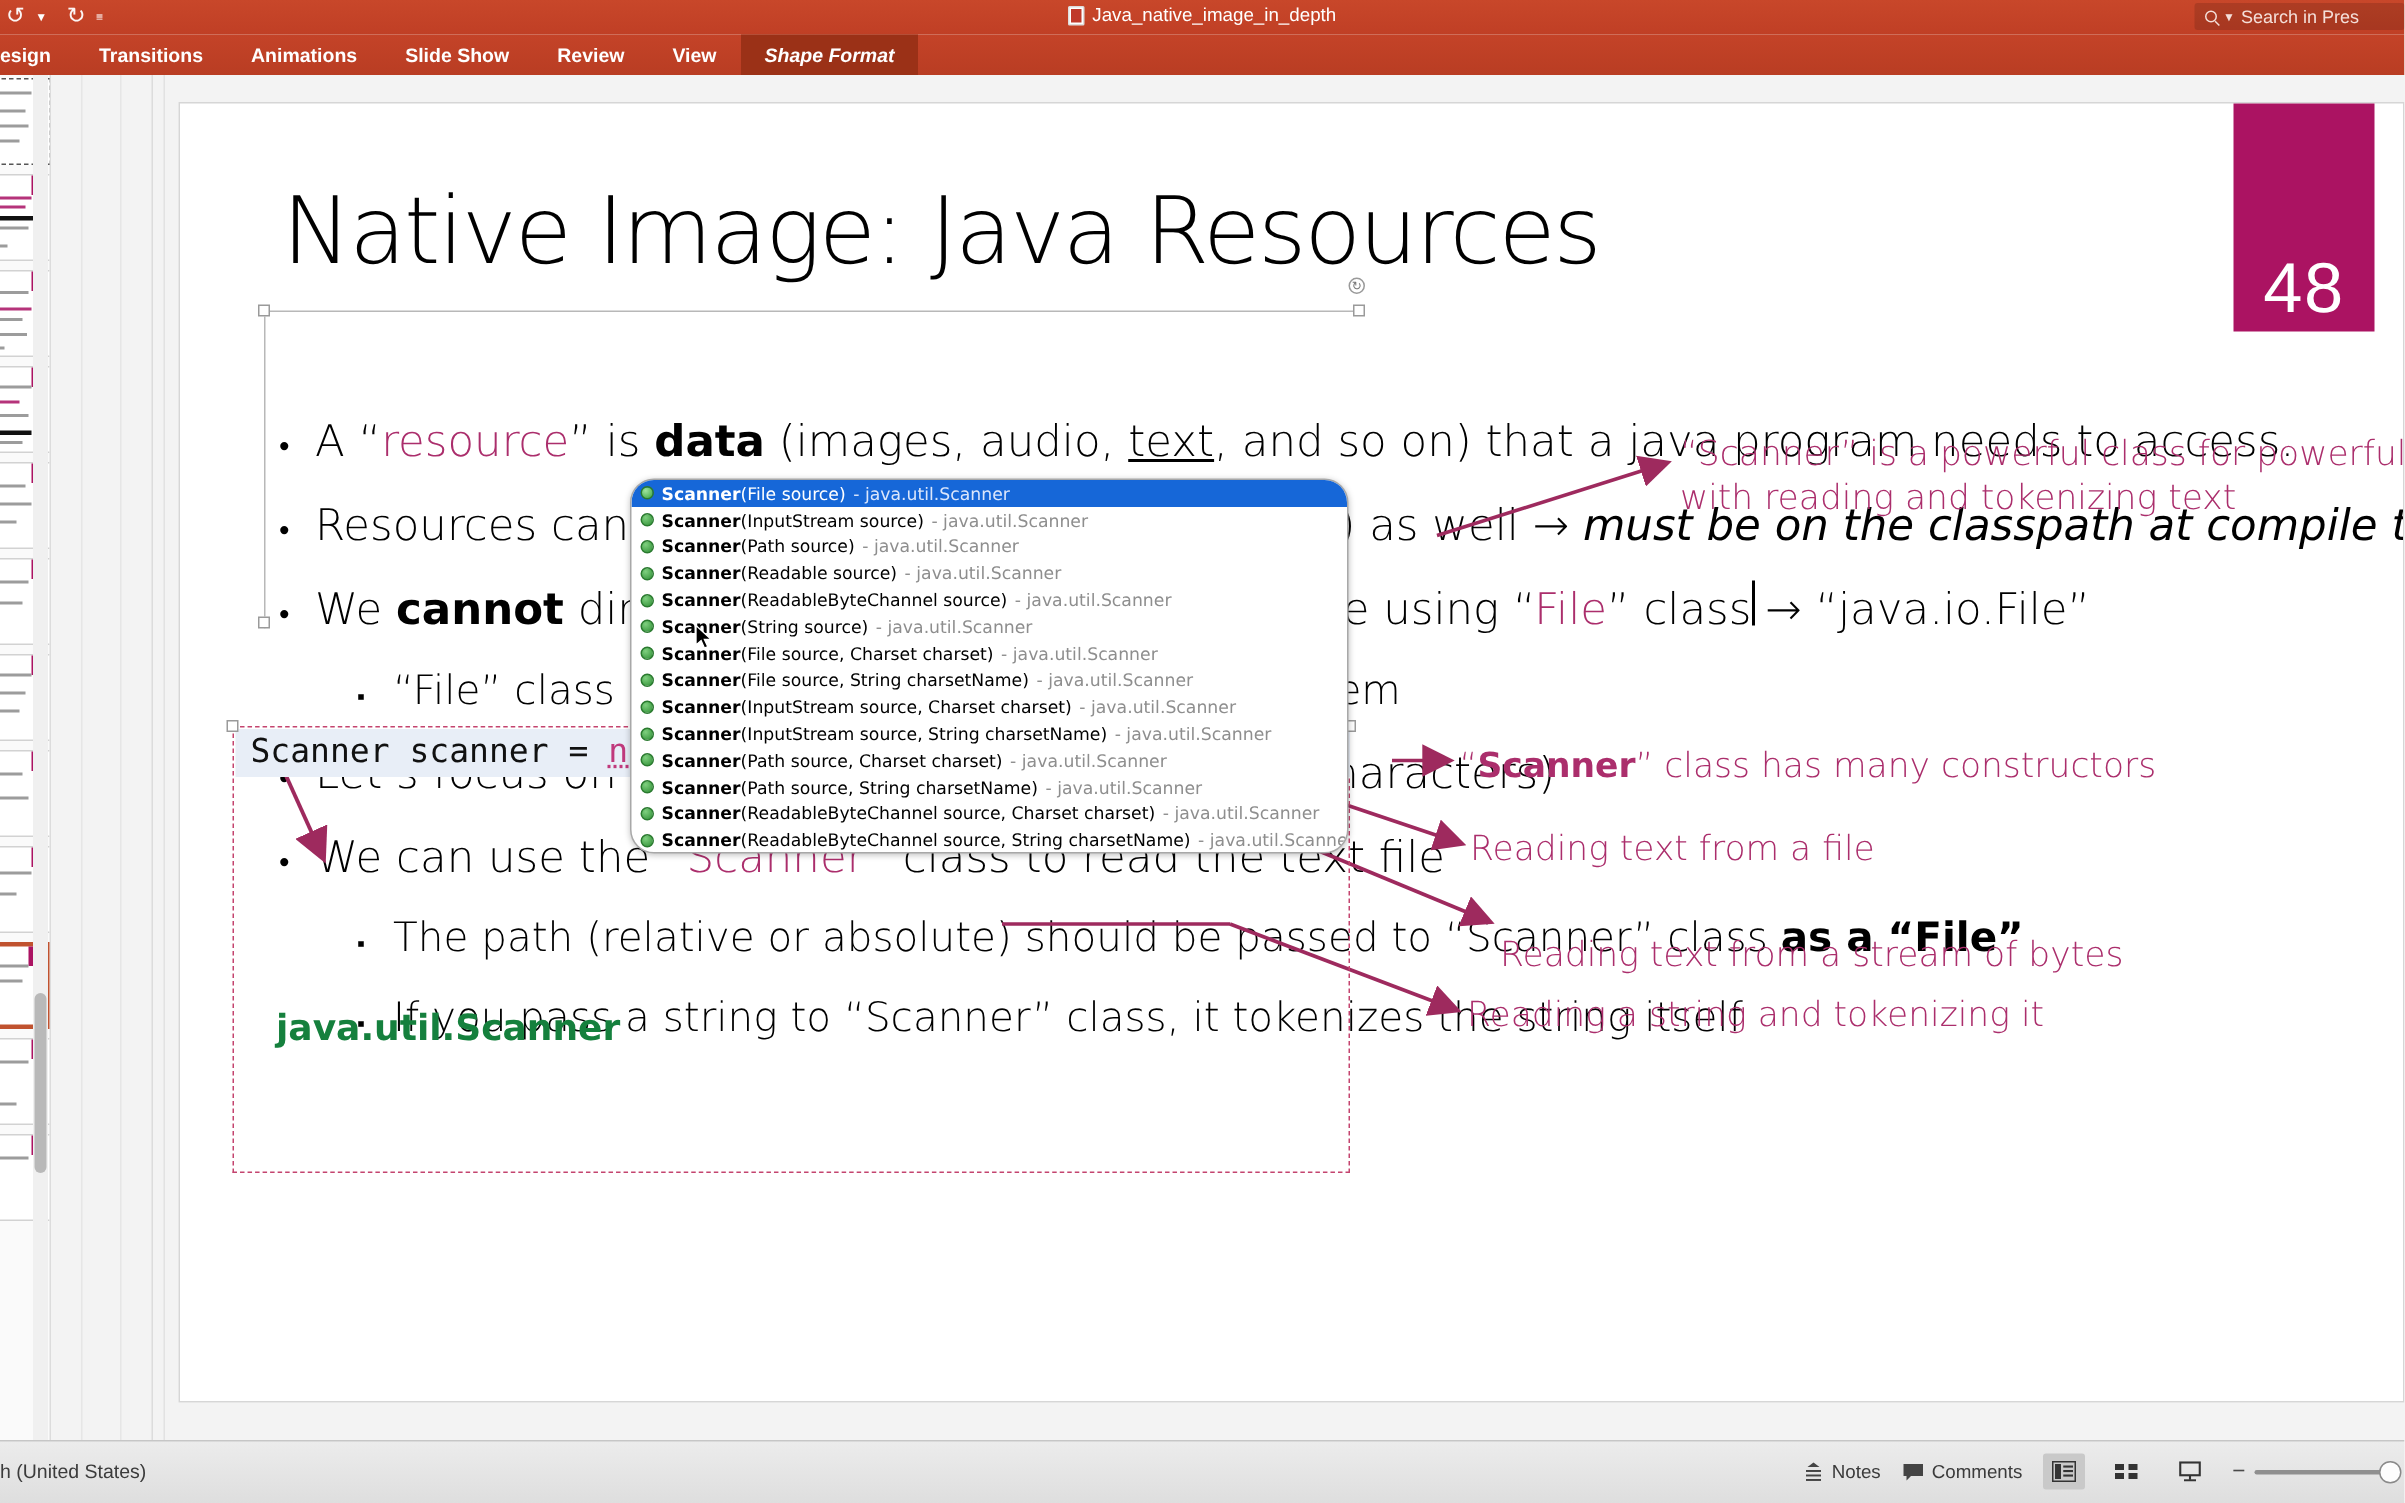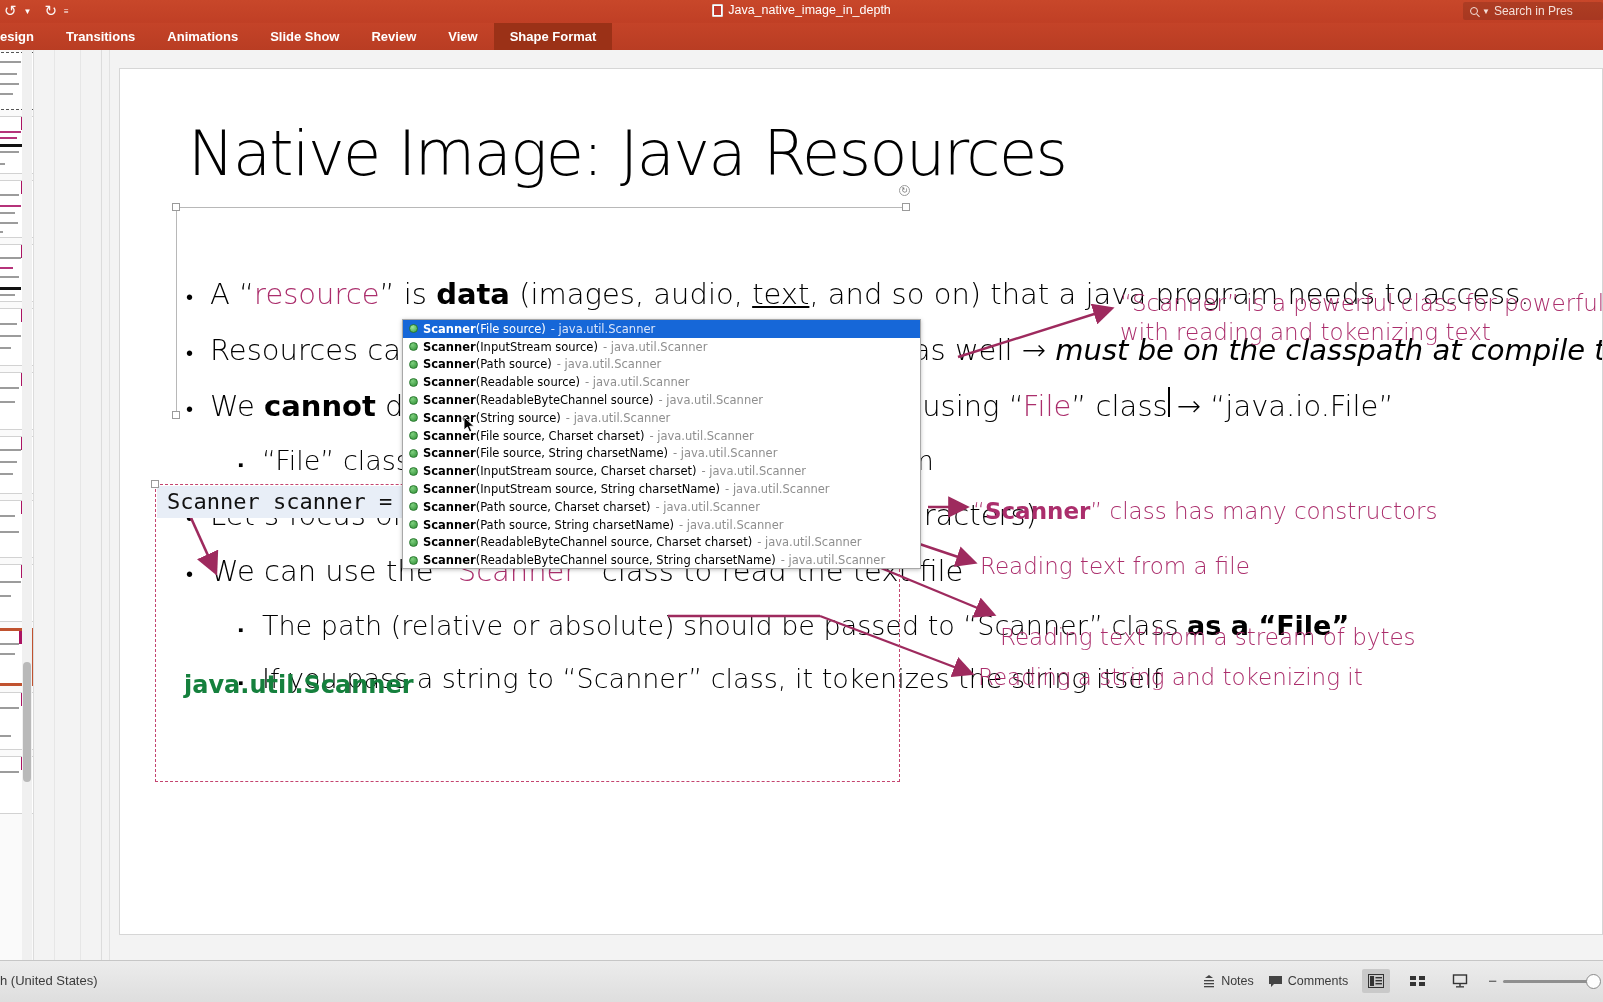--- a/index.html
+++ b/index.html
@@ -56,21 +56,21 @@
     position: absolute; left: 0; top: 23px; width: 1603px; height: 27px;
     background: linear-gradient(#c44328, #b93d23);
   }
   .ribbon-tabs { display: flex; align-items: stretch; height: 27px; }
   .rtab {
     color: #fff; font-size: 13px; font-weight: bold;
     padding: 0 16px; display: flex; align-items: center; white-space: nowrap;
     cursor: default;
   }
   .rtab.first { padding-left: 0; }
-  .rtab.active { background: #9b3117; }
+  .rtab.active { background: #9b3117; font-style: italic; }
 
   
   .workarea {
     position: absolute; left: 0; top: 50px; width: 1603px; height: 910px;
     background: #f3f3f3;
   }
 
   
   .thumbpane {
     position: absolute; left: 0; top: 0; width: 34px; height: 910px;
@@ -373,20 +373,23 @@
     <div class="thumbscroll-thumb"></div>
 
     <div class="sidegap">
       <div class="v1"></div>
         <div class="v2"></div>
         <div class="v3"></div>
     </div>
 
     <div class="slide">
 
+      <div class="slidenum">
+        <span>48</span>
+      </div>
 
       <div class="slidetitle">Native Image: Java Resources</div>
 
       <div class="selframe" style="left:56px; top:138px; width:732px; height:212px; border-top:1px solid #b8b8b8; border-left:1px solid #b8b8b8; border-right:none; border-bottom:none;"></div>
       <div class="handle" style="left:52px; top:134px;"></div>
       <div class="handle" style="left:782px; top:134px;"></div>
       <div class="handle" style="left:52px; top:342px;"></div>
       <div class="rot-handle" style="left:779px; top:116px;">↻</div>
 
       <div class="body" id="bullets">
@@ -462,21 +465,21 @@
 
       <div class="codebox">
         <div class="codeline">
           <span>Scanner scanner = </span><span class="kw">new Scanner</span>
         </div>
         <div class="javautil">java.util.Scanner</div>
       </div>
       <div class="sqhandle" style="left:31px; top:411px;"></div>
       <div class="sqhandle" style="left:776px; top:411px;"></div>
 
-      <div class="acpop" id="acpop" style="left:282px; top:250px; width:519px; height:250px;">
+      <div class="acpop" id="acpop" style="left:300px; top:250px; width:479px; height:250px;border-radius:16px;">
           <div class="acrow sel">
             <span class="bullet"></span>
             <span class="sig"><b>Scanner</b>(File source)</span>
             <span class="pkg"> - java.util.Scanner</span>
           </div>
           <div class="acrow">
             <span class="bullet"></span>
             <span class="sig"><b>Scanner</b>(InputStream source)</span>
             <span class="pkg"> - java.util.Scanner</span>
           </div>

